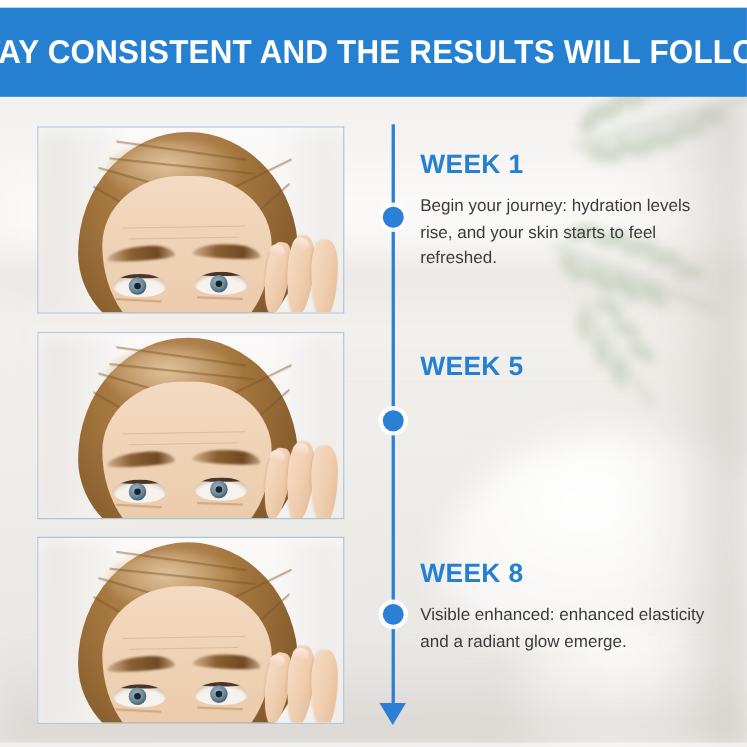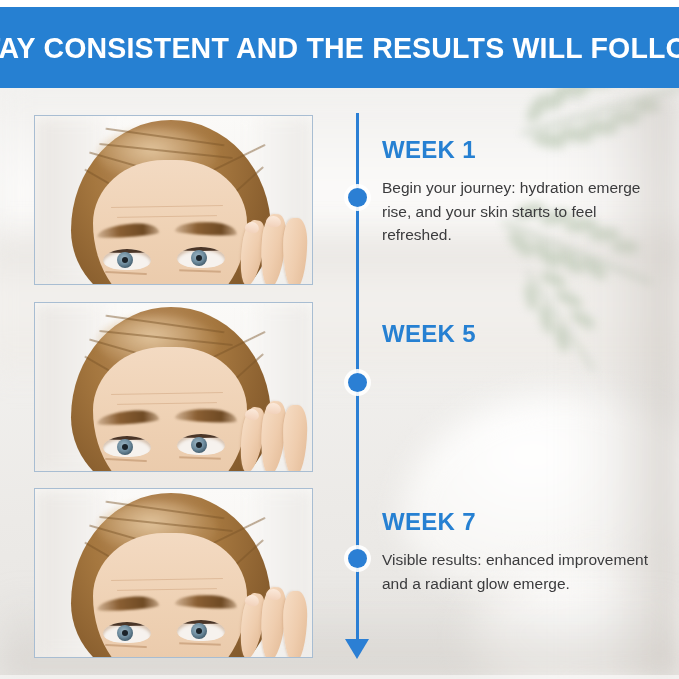--- a/index.html
+++ b/index.html
@@ -496,26 +496,26 @@
   </div>
 
   <div class="timeline-line"></div>
   <div class="timeline-dot dot-1"></div>
   <div class="timeline-dot dot-2"></div>
   <div class="timeline-dot dot-3"></div>
   <div class="timeline-arrow"></div>
 
   <div class="week week-1">
     <div class="week-title">WEEK 1</div>
-    <div class="week-body">Begin your journey: hydration emerge rise, and your skin starts to feel refreshed.</div>
+    <div class="week-body">Begin your journey: hydration levels rise, and your skin starts to feel refreshed.</div>
   </div>
 
   <div class="week week-2">
     <div class="week-title">WEEK 5</div>
   </div>
 
   <div class="week week-3">
-    <div class="week-title">WEEK 7</div>
-    <div class="week-body">Visible results: enhanced improvement and a radiant glow emerge.</div>
+    <div class="week-title">WEEK 8</div>
+    <div class="week-body">Visible enhanced: enhanced elasticity and a radiant glow emerge.</div>
   </div>
 
   <div class="bottomstrip"></div>
 </div>
 
 </body></html>

